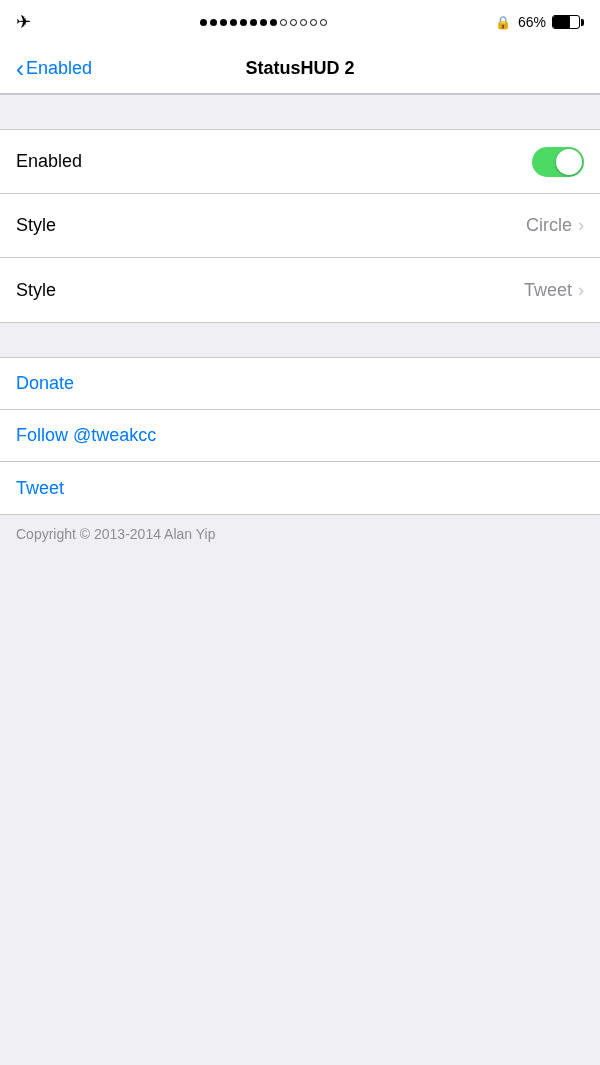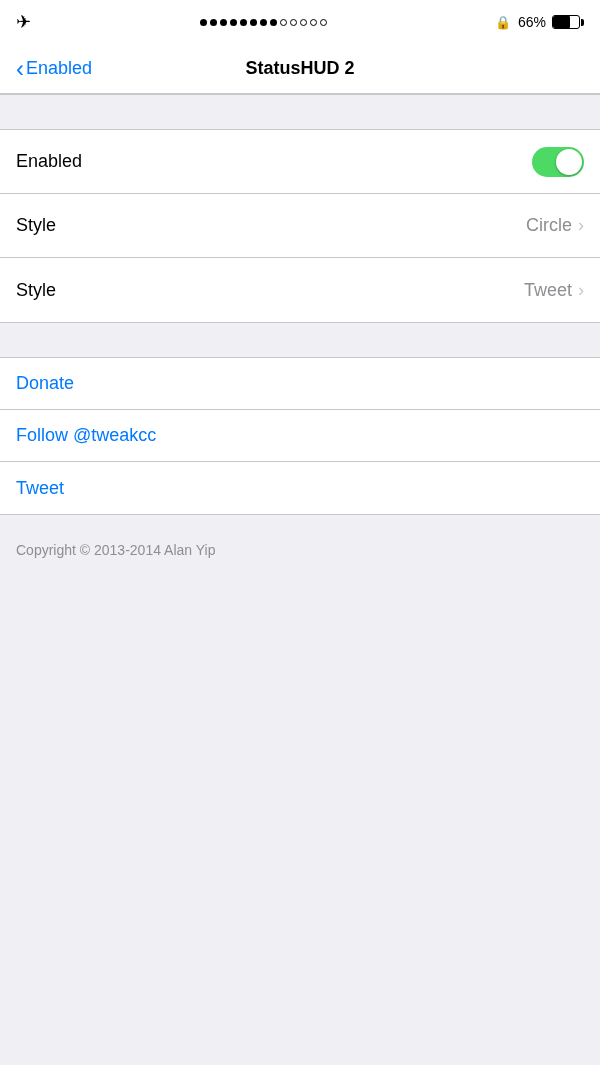--- a/index.html
+++ b/index.html
@@ -210,21 +210,21 @@
     }
 
     .link-label {
       font-size: 18px;
       color: #007aff;
     }
 
     
     .footer {
       background: #efeff4;
-      padding: 26px 16px;
+      padding: 10px 16px;
       border-top: 1px solid #c8c7cc;
     }
 
     .footer-text {
       font-size: 14px;
       color: #8e8e93;
     }
   </style>
 </head>
 <body>

